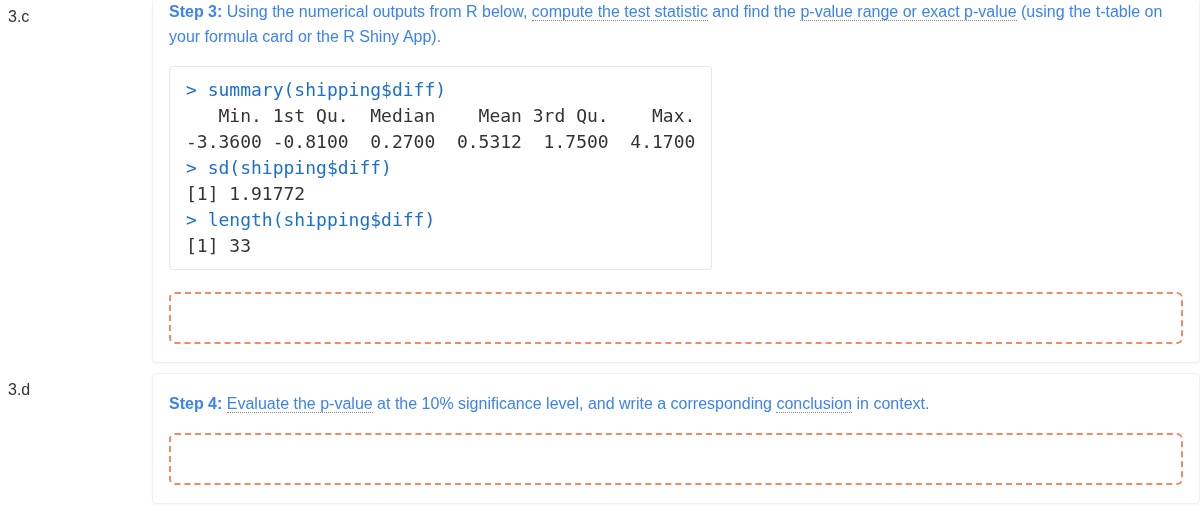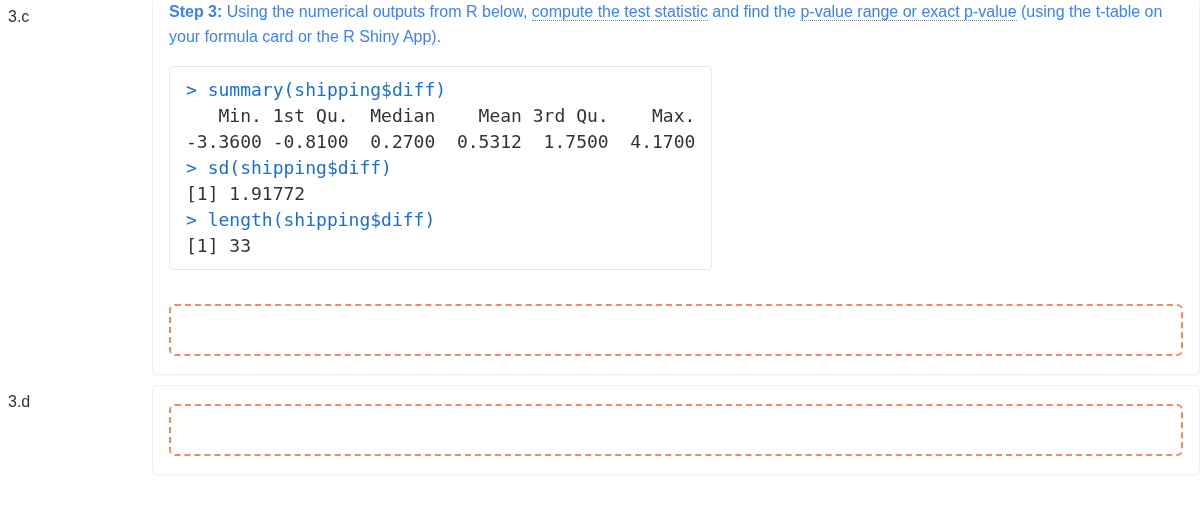--- a/index.html
+++ b/index.html
@@ -35,21 +35,21 @@
     margin-bottom: 16px;
   }
   .step-line strong { font-weight: bold; }
   .dot-underline { border-bottom: 1px dotted #888; }
   .code-card {
     border: 1px solid #e7e7e7;
     border-radius: 4px;
     padding: 10px 16px 10px 16px;
     display: inline-block;
     min-width: 540px;
-    margin-bottom: 34px;
+    margin-bottom: 22px;
     font-family: "Consolas", "Menlo", monospace;
     font-size: 18px;
     line-height: 1.45;
     white-space: pre;
   }
   .code-card .cmd { color: #1a6fd4; }
   .answer-area {
     border: 2px dashed #f08a60;
     border-radius: 6px;
     min-height: 52px;
@@ -88,15 +88,18 @@
 <span class="cmd">&gt; length(shipping$diff)</span>
 <span>[1] 33</span></div>
 
     <div class="answer-area"></div>
   </div>
 </div>
 
 <div class="question-block">
   <div class="q-number">3.d</div>
   <div class="q-body card-wrap">
+    <p class="step-line">
+      <strong>Step 4:</strong><span> </span><span class="dot-underline">Evaluate the p-value</span><span> at the 10% significance level, and write a corresponding </span><span class="dot-underline">conclusion</span><span> in context.</span>
+    </p>
     <div class="answer-area"></div>
   </div>
 </div>
 
 </body></html>

